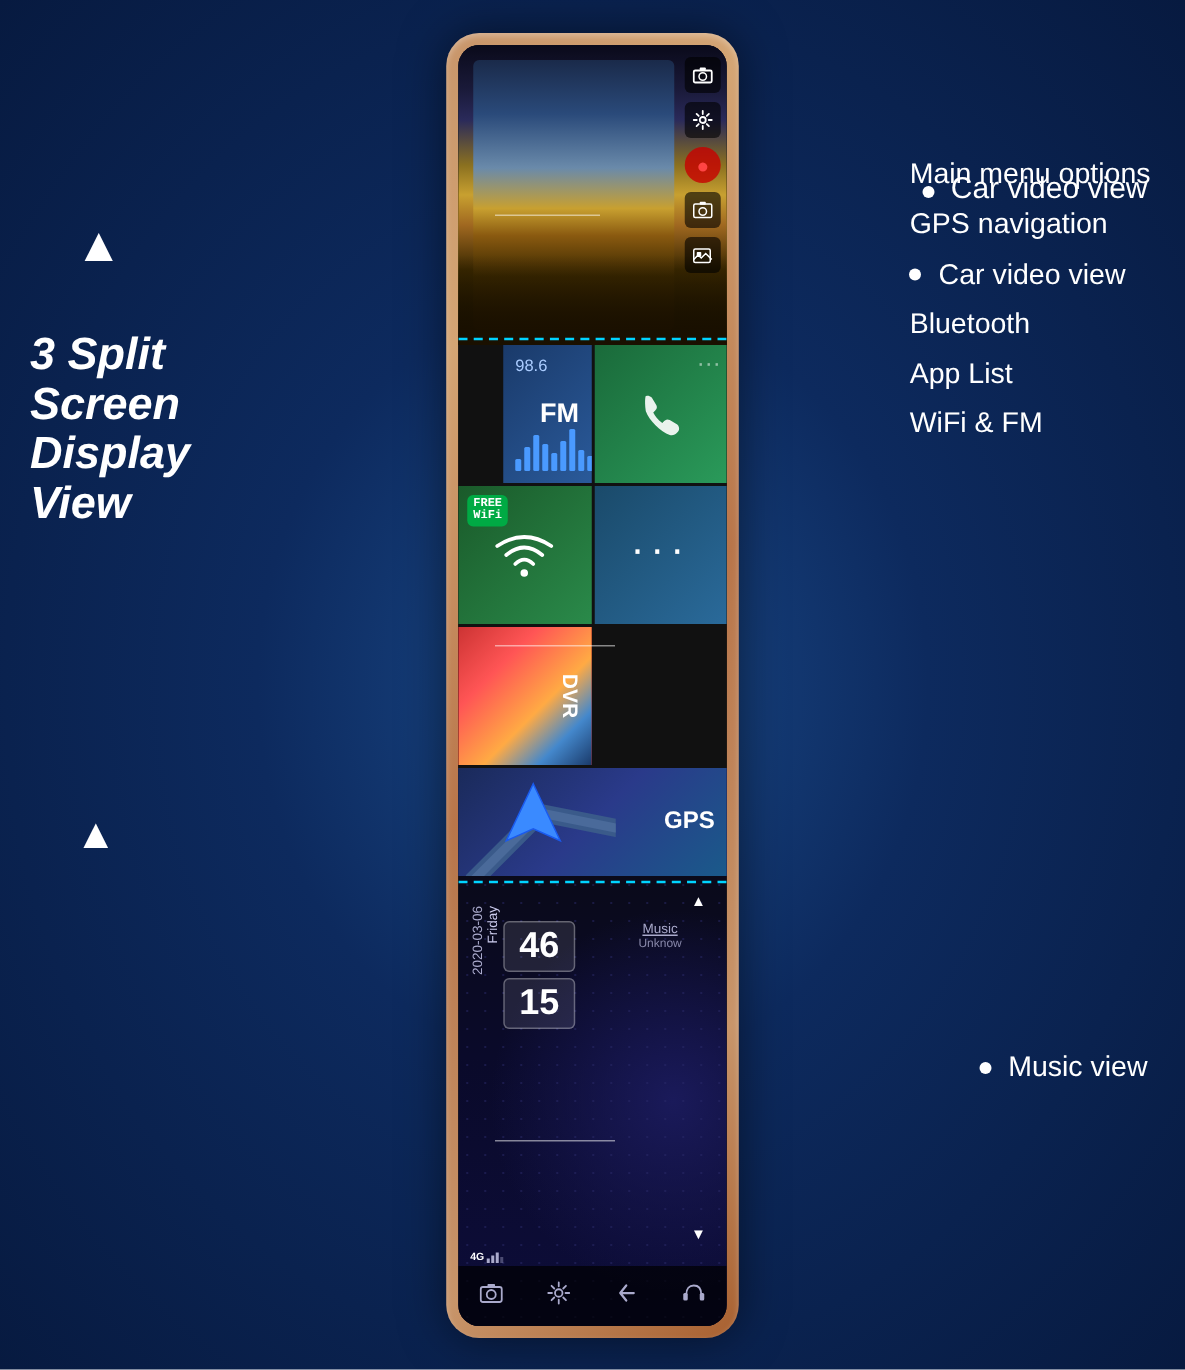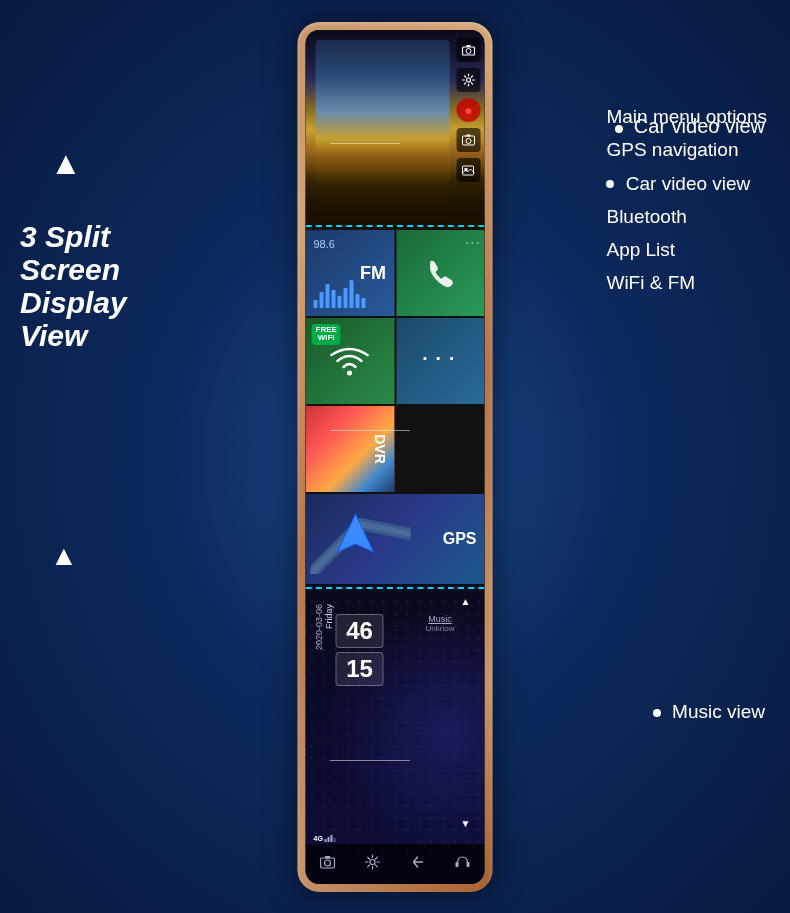--- a/index.html
+++ b/index.html
@@ -139,20 +139,21 @@
       position: relative;
       overflow: hidden;
       display: flex;
       align-items: center;
       justify-content: center;
     }
 
     
     .cell-fm {
       background: linear-gradient(135deg, #1a3a6a 0%, #2a5a9a 100%);
+      margin-left: 30px;
     }
     .fm-bars {
       position: absolute;
       left: 8px;
       bottom: 8px;
       display: flex;
       gap: 2px;
       align-items: flex-end;
     }
     .fm-bar {
@@ -185,20 +186,21 @@
       position: absolute;
       top: 4px;
       right: 4px;
       color: rgba(255,255,255,0.5);
       font-size: 16px;
     }
 
     
     .cell-wifi {
       background: linear-gradient(135deg, #1a5a2a 0%, #2a8a4a 100%);
+      font-family: Liberation Mono, monospace;
     }
     .wifi-badge {
       position: absolute;
       left: 6px;
       top: 6px;
       background: #00aa44;
       border-radius: 4px;
       padding: 2px 4px;
       color: white;
       font-size: 8px;
@@ -483,21 +485,21 @@
 
           <div class="grid-cell" style="background:linear-gradient(135deg,#1a4a6a 0%,#2a6a9a 100%);">
             <div style="color:white; font-size:28px; letter-spacing:4px; padding-bottom:8px;">···</div>
           </div>
 
           <div class="grid-cell cell-dvr">
             <div class="dvr-image" style="position:absolute;top:0;left:0;right:0;bottom:0;"></div>
             <div class="dvr-label">DVR</div>
           </div>
 
-          <div class="grid-cell cell-gps" style="height:90px;">
+          <div class="grid-cell cell-gps" style="height:72px;">
             <div style="position:absolute;top:0;left:0;right:0;bottom:0;
               background:linear-gradient(135deg,#1a2a5a 0%,#2a3a8a 50%,#1a5a8a 100%);">
             </div>
 
             <svg width="100" height="80" viewBox="0 0 100 80" style="position:absolute;left:5px;top:0;">
               <line x1="0" y1="80" x2="50" y2="30" stroke="#3a5a8a" stroke-width="12" stroke-linecap="round"></line>
               <line x1="50" y1="30" x2="100" y2="40" stroke="#3a5a8a" stroke-width="12" stroke-linecap="round"></line>
               <line x1="0" y1="80" x2="50" y2="30" stroke="#4a6a9a" stroke-width="6" stroke-linecap="round"></line>
               <line x1="50" y1="30" x2="100" y2="40" stroke="#4a6a9a" stroke-width="6" stroke-linecap="round"></line>
             </svg>

